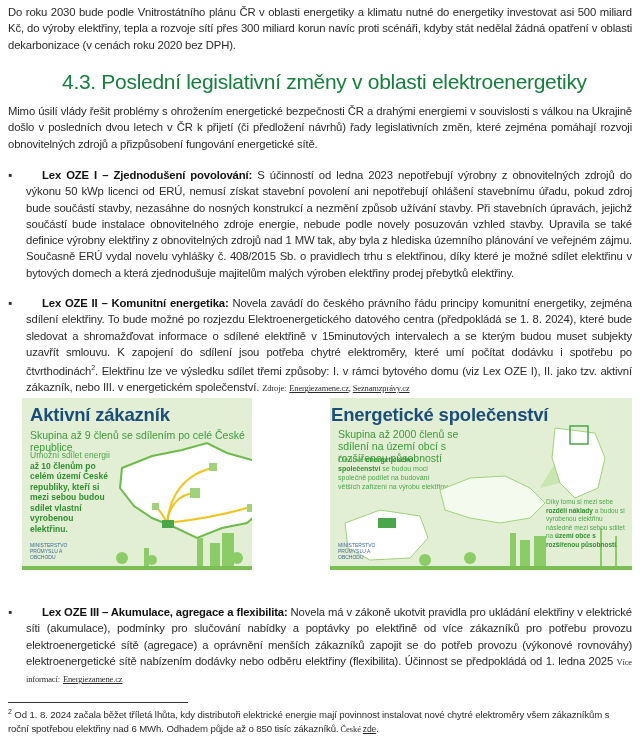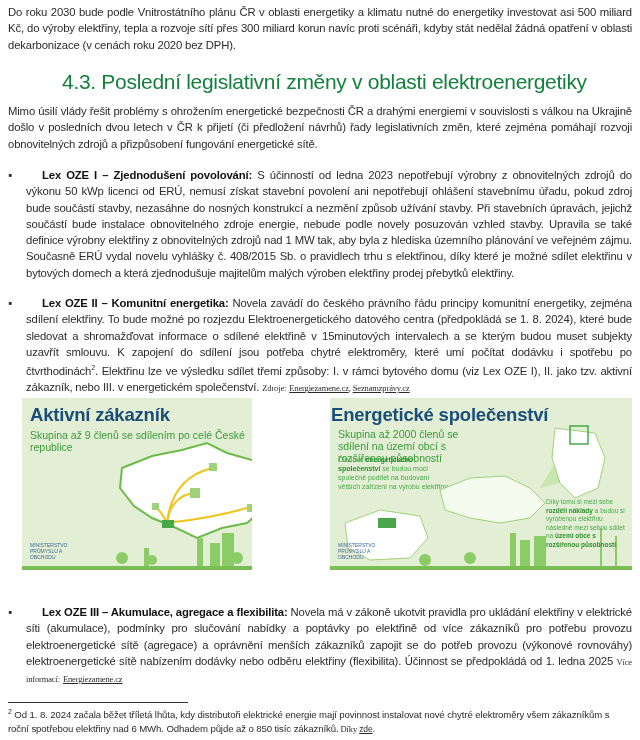--- a/index.html
+++ b/index.html
@@ -42,20 +42,23 @@
 <div class="bul" style="top:295px;">
   <span class="dot">▪</span>
   <span class="b">Lex OZE II – Komunitní energetika:</span><span> Novela zavádí do českého právního řádu principy komunitní energetiky, zejména sdílení elektřiny. To bude možné po rozjezdu Elektroenergetického datového centra (předpokládá se 1. 8. 2024), které bude sledovat a shromažďovat informace o sdílené elektřině v 15minutových intervalech a se kterým budou muset subjekty uzavřít smlouvu. K zapojení do sdílení jsou potřeba chytré elektroměry, které umí počítat dodávku i spotřebu po čtvrthodinách</span><sup>2</sup><span>. Elektřinu lze ve výsledku sdílet třemi způsoby: I. v rámci bytového domu (viz Lex OZE I), II. jako tzv. aktivní zákazník, nebo III. v energetickém společenství.</span>
   <span class="small">Zdroje:</span>
   <span class="small lnk">Energiezamene.cz</span><span class="small">, </span><span class="small lnk">Seznamzprávy.cz</span>
 </div>
 
 <div class="panel p1">
   <div class="ptitle" style="left:8px; top:6px;">Aktivní zákazník</div>
   <div class="psub" style="left:8px; top:31px;">Skupina až 9 členů se sdílením po celé České republice</div>
+  <div class="ptext" style="left:8px; top:52px; width:80px;">
+    <span>Umožní sdílet energii </span><b>až 10 členům po celém území České republiky, kteří si mezi sebou budou sdílet vlastní vyrobenou elektřinu.</b>
+  </div>
   <svg style="position:absolute; left:0; top:0;" width="290" height="172">
     <path d="M100,70 L130,58 L160,52 L185,45 L205,55 L230,62 L255,75 L270,90 L262,105 L240,112 L225,125 L200,130 L175,140 L150,128 L130,120 L112,108 L98,90 Z" fill="#ffffff" stroke="#6dbb4a" stroke-width="2"></path>
     <g stroke="#f0c419" stroke-width="2" fill="none">
       <path d="M145,125 Q150,80 190,70"></path>
       <path d="M145,125 Q148,100 170,95"></path>
       <path d="M145,125 Q140,115 135,110"></path>
       <path d="M145,125 Q190,120 225,110"></path>
     </g>
     <g fill="#9fd27a">
       <rect x="187" y="65" width="8" height="8"></rect>
@@ -114,14 +117,14 @@
 <div class="bul" style="top:604px;">
   <span class="dot">▪</span>
   <span class="b">Lex OZE III – Akumulace, agregace a flexibilita:</span><span> Novela má v zákoně ukotvit pravidla pro ukládání elektřiny v elektrické síti (akumulace), podmínky pro slučování nabídky a poptávky po elektřině od více zákazníků pro potřebu provozu elektroenergetické sítě (agregace) a oprávnění menších zákazníků zapojit se do potřeb provozu (výkonové rovnováhy) elektroenergetické sítě nabízením dodávky nebo odběru elektřiny (flexibilita). Účinnost se předpokládá od 1. ledna 2025</span>
   <span class="small">Více informací:</span>
   <span class="small lnk">Energiezamene.cz</span>
 </div>
 
 <div class="rule"></div>
 
 <div class="foot">
-  <sup>2</sup><span> Od 1. 8. 2024 začala běžet tříletá lhůta, kdy distributoři elektrické energie mají povinnost instalovat nové chytré elektroměry všem zákazníkům s roční spotřebou elektřiny nad 6 MWh. Odhadem půjde až o 850 tisíc zákazníků.</span><span class="small" style="font-size:8.5px;"> Díky </span><span class="lnk" style="font-size:8.5px;">zde</span><span style="font-size:8.5px;">.</span>
+  <sup>2</sup><span> Od 1. 8. 2024 začala běžet tříletá lhůta, kdy distributoři elektrické energie mají povinnost instalovat nové chytré elektroměry všem zákazníkům s roční spotřebou elektřiny nad 6 MWh. Odhadem půjde až o 850 tisíc zákazníků.</span><span class="small" style="font-size:8.5px;"> České </span><span class="lnk" style="font-size:8.5px;">zde</span><span style="font-size:8.5px;">.</span>
 </div>
 
 </body></html>

